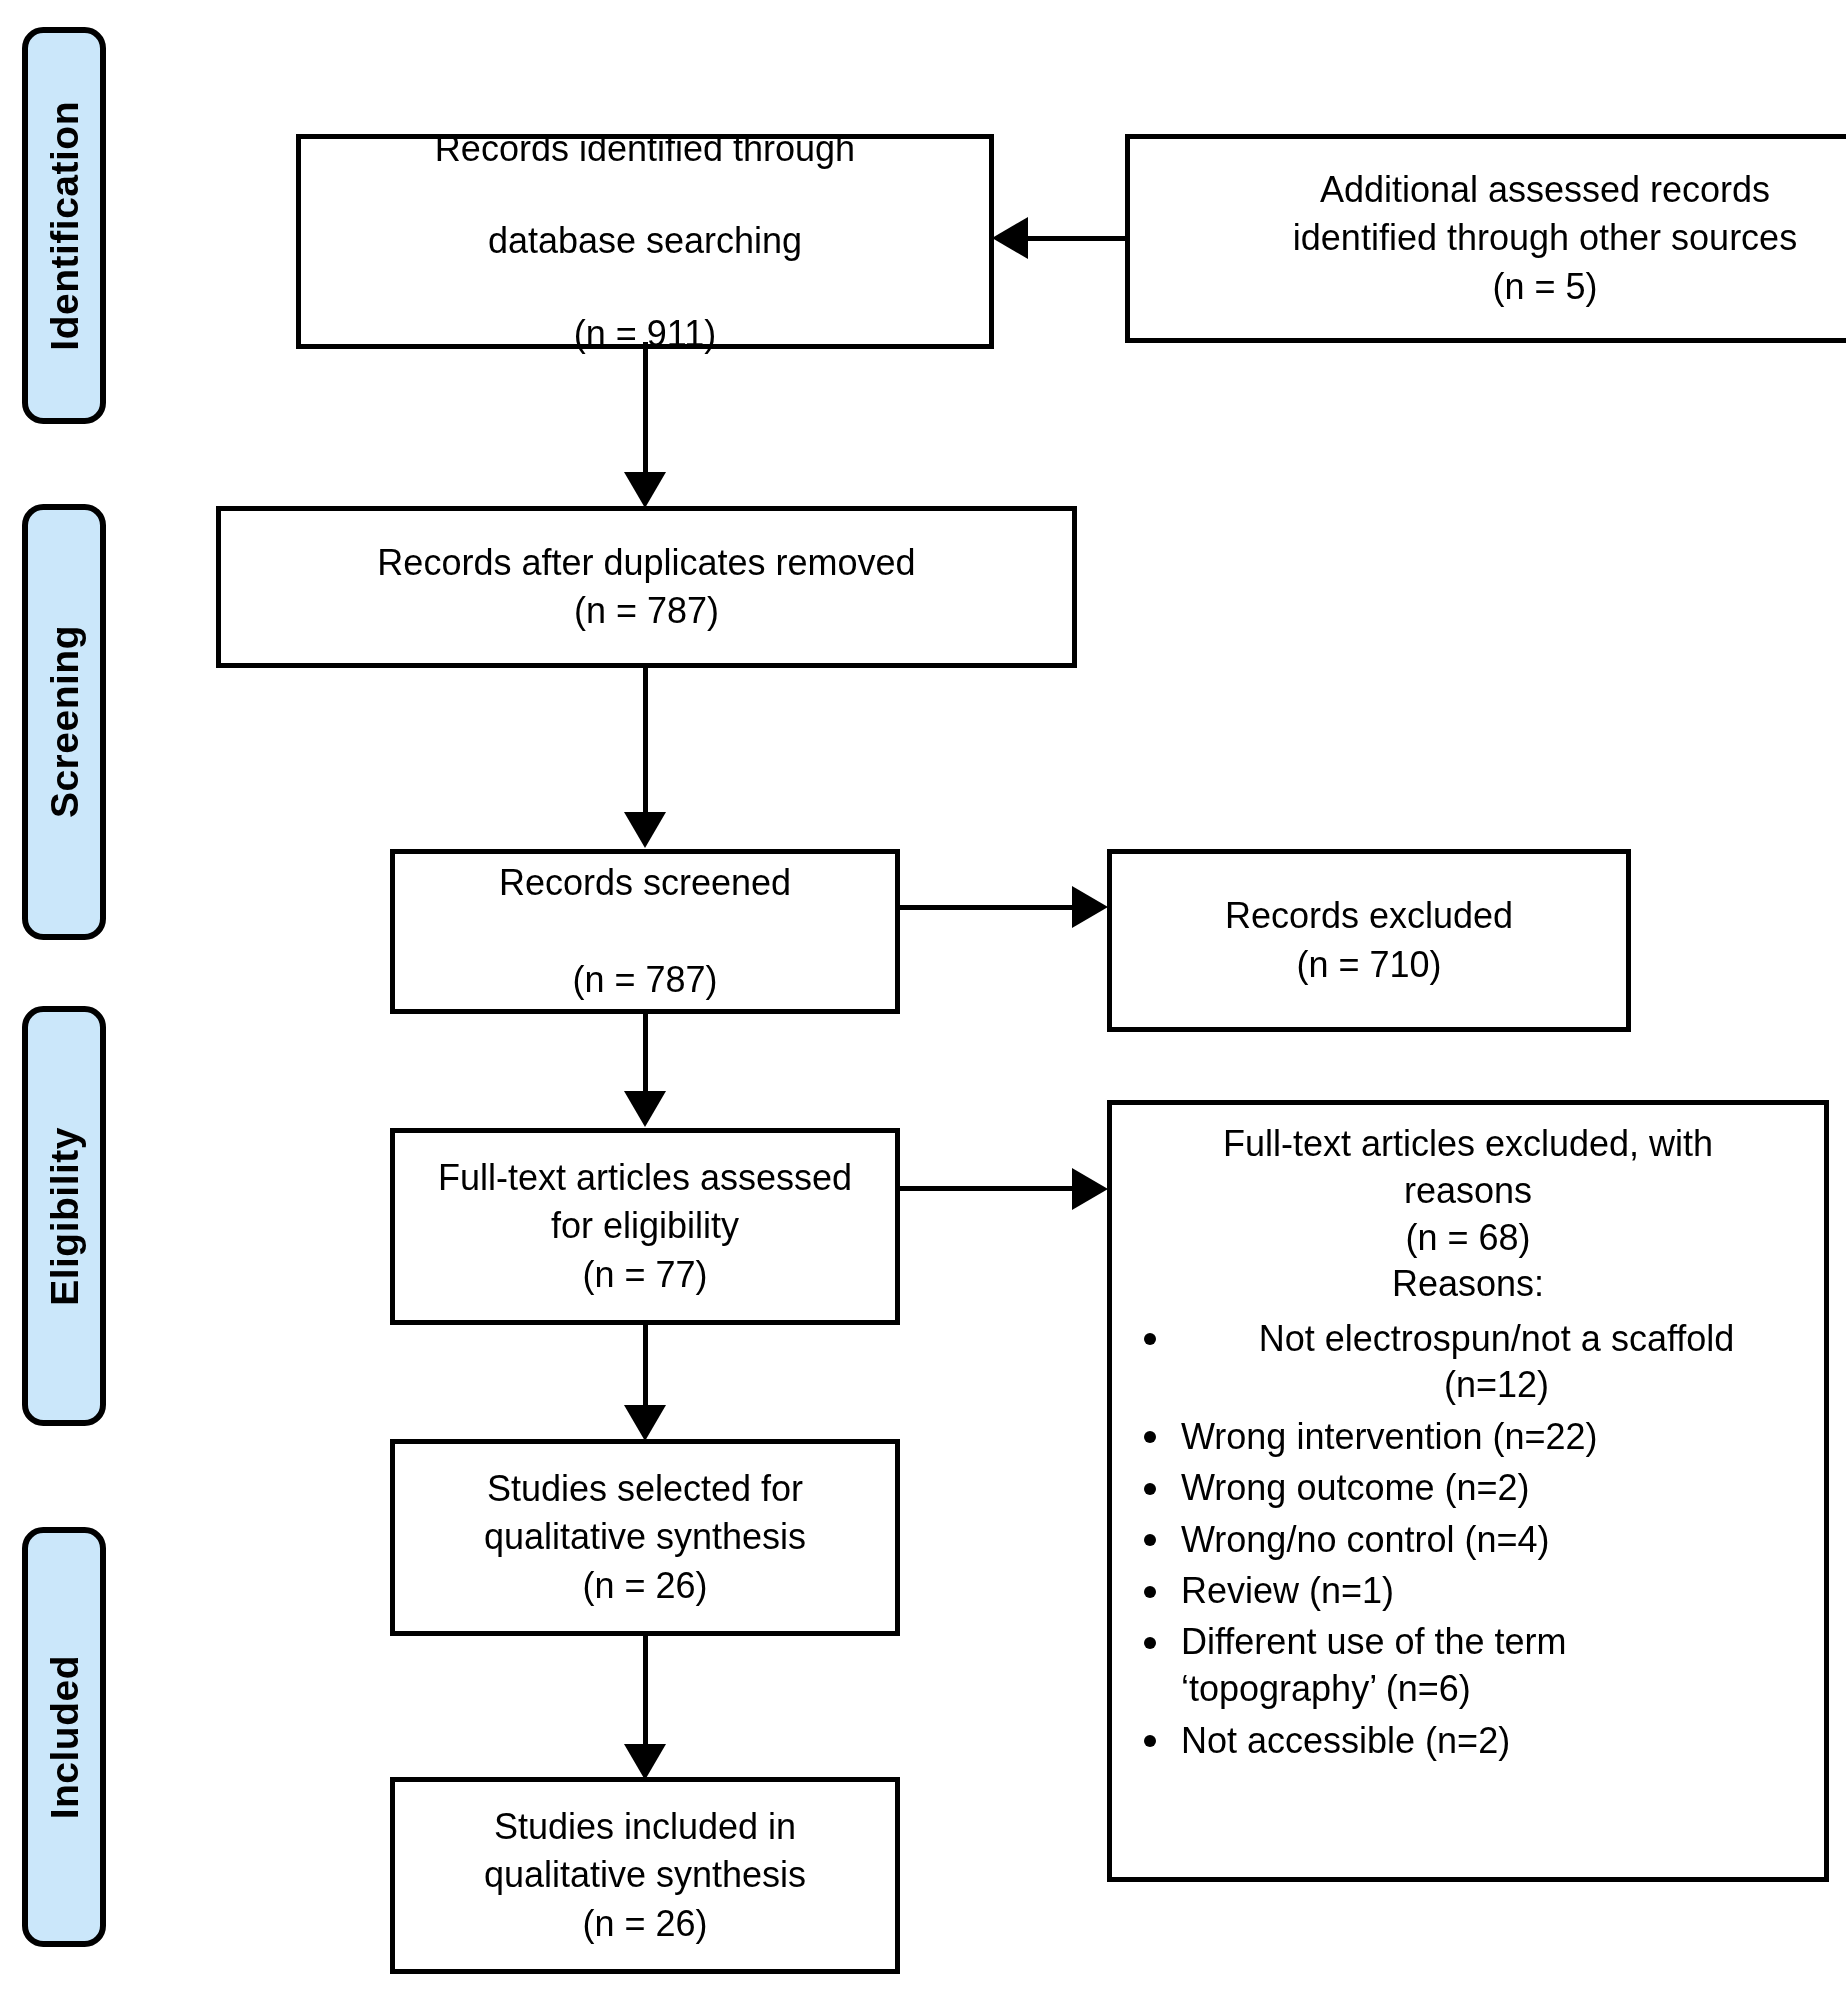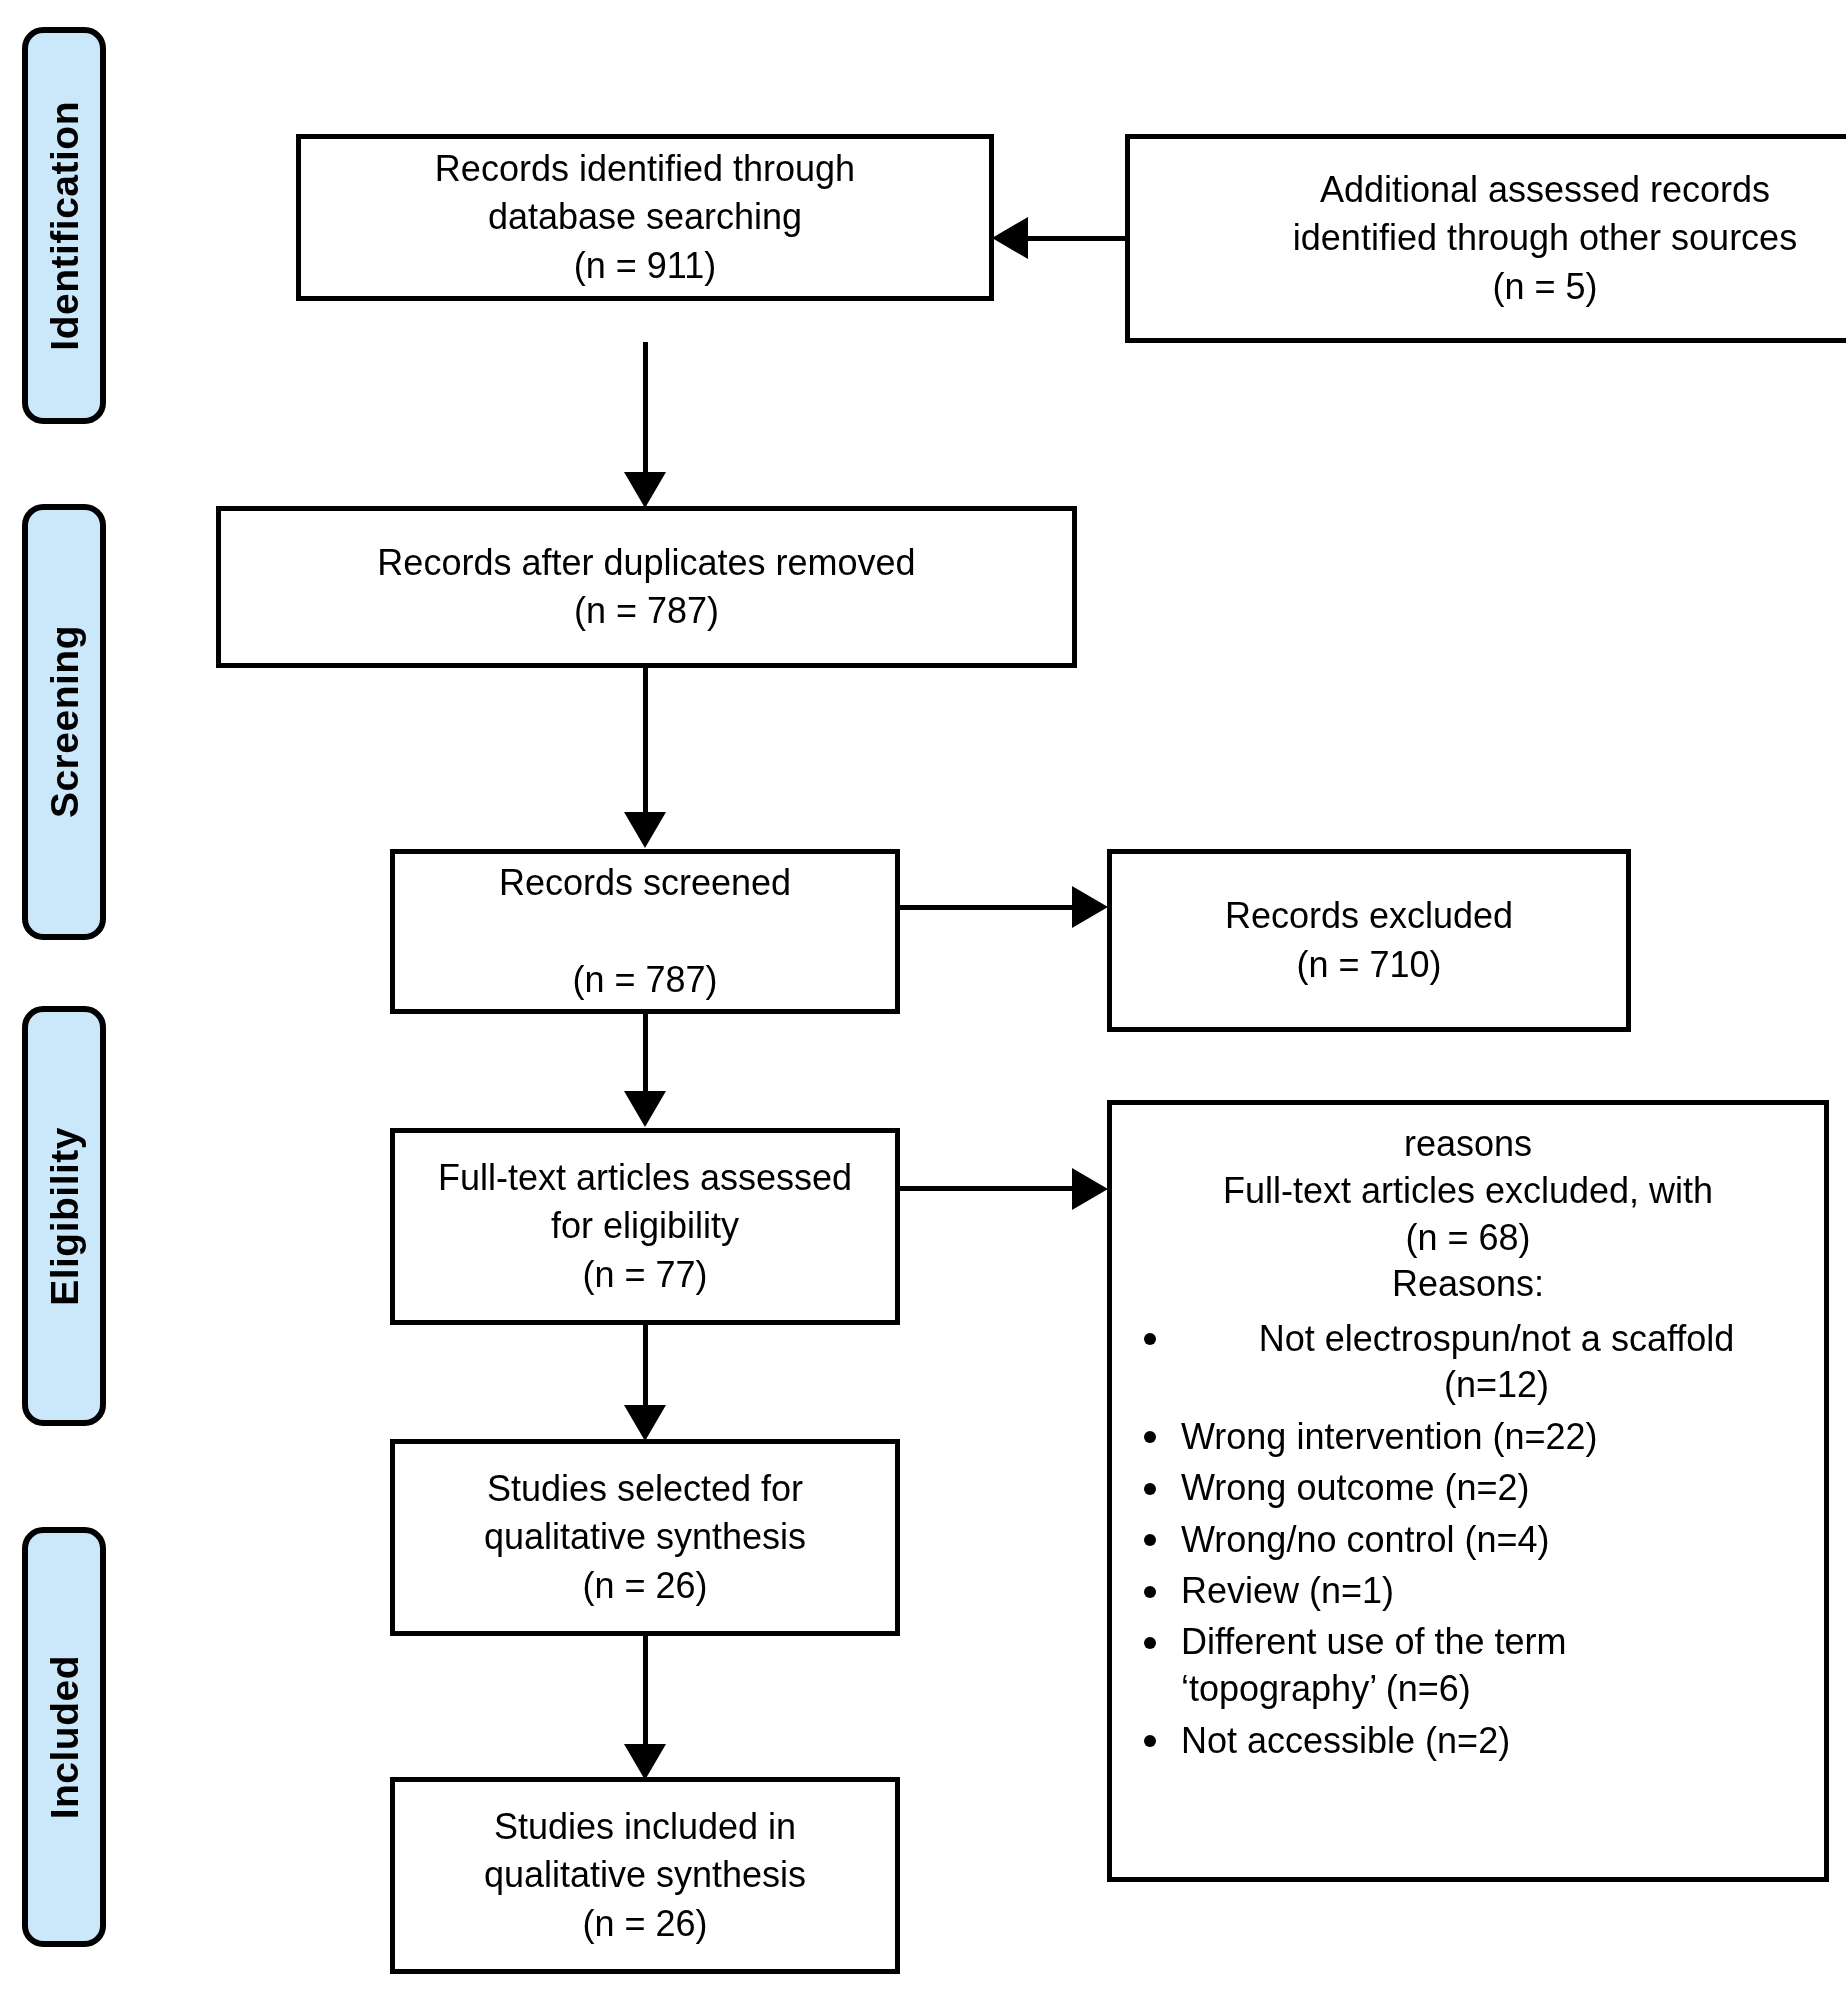--- a/index.html
+++ b/index.html
@@ -151,21 +151,21 @@
   </div>
 
   <div class="stage-pill" style="left:22px; top:1006px; width:84px; height:420px;">
     <span class="stage-label">Eligibility</span>
   </div>
 
   <div class="stage-pill" style="left:22px; top:1527px; width:84px; height:420px;">
     <span class="stage-label">Included</span>
   </div>
 
-  <div class="flow-box" style="left:296px; top:134px; width:698px; height:167px;">
+  <div class="flow-box" style="left:296px; top:134px; width:698px; height:215px;gap:44px;">
     <span class="line">Records identified through</span>
     <span class="line">database searching</span>
     <span class="line">(n = 911)</span>
   </div>
 
   <div class="flow-box" style="left:1125px; top:134px; width:840px; height:209px;">
     <span class="line">Additional assessed records</span>
     <span class="line">identified through other sources</span>
     <span class="line">(n = 5)</span>
   </div>
@@ -201,22 +201,22 @@
   <div class="arrow-down" style="left:624px; top:1091px;"></div>
 
   <div class="flow-box" style="left:390px; top:1128px; width:510px; height:197px;">
     <span class="line">Full-text articles assessed</span>
     <span class="line">for eligibility</span>
     <span class="line">(n = 77)</span>
   </div>
 
   <div class="reasons-box" style="left:1107px; top:1100px; width:722px; height:782px;">
     <div class="reasons-head">
+      <span class="line">Full-text articles excluded, with</span>
       <span class="line">reasons</span>
-      <span class="line">Full-text articles excluded, with</span>
       <span class="line">(n = 68)</span>
       <span class="line">Reasons:</span>
     </div>
     <ul class="reasons-list">
       <li class="centered-wrap">
         <span class="bullet-dot"></span>
         <span class="txt">Not electrospun/not a scaffold</span>
         <span class="txt l2">(n=12)</span>
       </li>
       <li>

